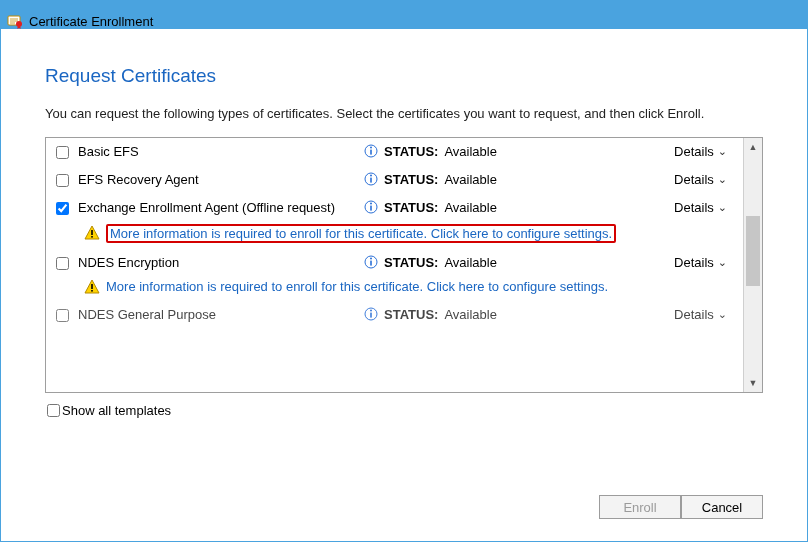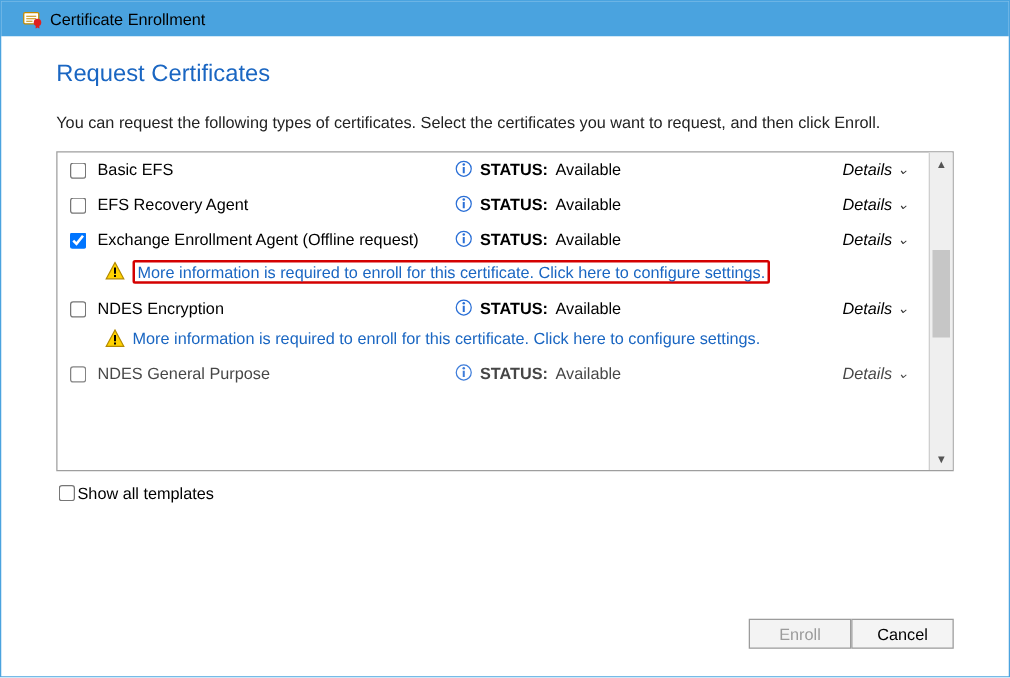--- a/index.html
+++ b/index.html
@@ -1,35 +1,35 @@
 <!DOCTYPE html>
 <html><head>
 <meta charset="utf-8">
 <style>
   html,body{margin:0;padding:0;font-family:"Segoe UI",Tahoma,sans-serif;font-size:13px;color:#000;background:#fff;}
   .window{width:808px;height:542px;box-sizing:border-box;border:1px solid #4aa3df;position:relative;background:#fff;}
-  .titlebar{height:28px;background:#4aa3df;display:flex;align-items:center;padding:0 17px;color:#000;}
+  .titlebar{height:28px;background:#4aa3df;display:flex;align-items:flex-end;padding:0 6px;color:#000;}
   .titlebar .app-icon{width:16px;height:16px;margin-right:6px;flex:0 0 auto;}
   .titlebar .title{font-size:13px;color:#000;}
-  .content{position:absolute;top:28px;left:0;right:0;bottom:0;padding:20px 44px 20px 44px;box-sizing:border-box;}
+  .content{position:absolute;top:28px;left:0;right:0;bottom:0;padding:36px 44px 20px 44px;box-sizing:border-box;}
   .heading{font-size:19px;color:#1a66c2;margin:0 0 18px 0;font-weight:400;}
   .instr{font-size:13px;color:#222;line-height:1.35;margin-bottom:14px;}
   .list-frame{border:1px solid #9e9e9e;position:relative;height:254px;display:flex;}
   .list-body{flex:1;overflow:hidden;position:relative;}
   .sb{width:18px;background:#efefef;border-left:1px solid #cfcfcf;display:flex;flex-direction:column;align-items:center;user-select:none;}
   .sb .arr{height:18px;width:100%;display:flex;align-items:center;justify-content:center;font-size:9px;color:#555;}
   .sb .track{flex:1;width:100%;position:relative;}
   .sb .thumb{position:absolute;left:2px;right:2px;top:60px;height:70px;background:#c6c6c6;}
   .row{display:flex;align-items:flex-start;padding:6px 10px 4px 10px;min-height:26px;box-sizing:border-box;border-bottom:0;}
   .row .cb{flex:0 0 18px;padding-top:2px;}
   .row .cb input{margin:0;}
   .row .name{flex:0 0 280px;padding-left:4px;padding-right:6px;line-height:1.2;}
   .row .stat{flex:0 0 250px;display:flex;align-items:center;gap:6px;}
   .row .stat .lbl{font-weight:700;}
-  .row .det{flex:1;text-align:right;display:flex;justify-content:flex-end;align-items:center;gap:4px;padding-right:6px;font-style:italic;}
+  .row .det{flex:1;text-align:right;display:flex;justify-content:flex-end;align-items:center;gap:4px;padding-right:6px;}
   .chev{font-size:11px;color:#333;}
   .warnline{display:flex;align-items:center;gap:6px;padding:2px 10px 6px 38px;}
   .warnline a{color:#1a66c2;text-decoration:none;}
   .redbox{border:2px solid #d40000;border-radius:2px;padding:0 2px;}
   .info-icon{width:14px;height:14px;flex:0 0 auto;}
   .warn-icon{width:16px;height:16px;flex:0 0 auto;}
   .below{margin-top:10px;display:flex;align-items:center;gap:2px;padding-left:2px;}
   .below input{margin:0;}
   .buttons{position:absolute;right:44px;bottom:22px;display:flex;}
   .btn{min-width:82px;height:24px;border:1px solid #9c9c9c;background:#f4f4f4;font-family:inherit;font-size:13px;padding:0 14px;}

